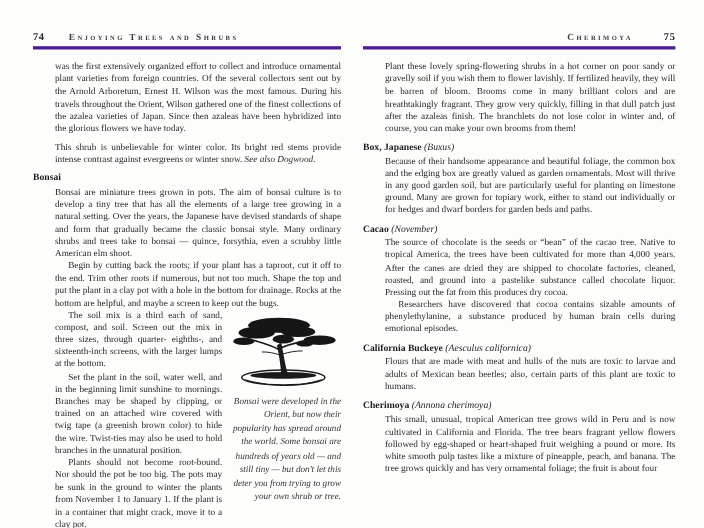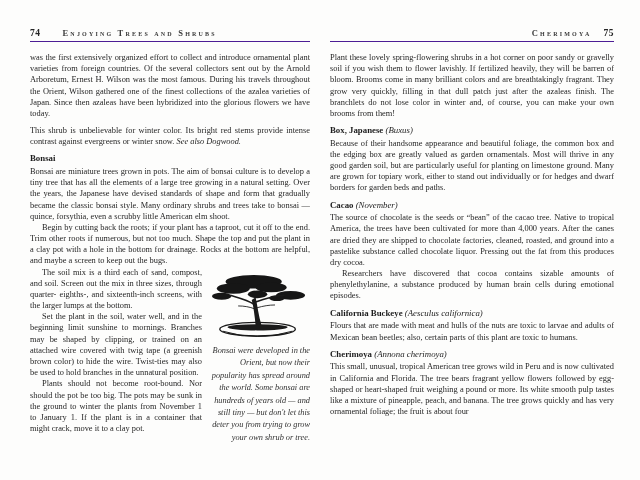--- a/index.html
+++ b/index.html
@@ -20,47 +20,47 @@
   .page {
     position: absolute;
     top: 28px;
   }
   .page-left  { left: 30px;  width: 280px; }
   .page-right { left: 330px; width: 284px; }
 
   .page-header {
     display: flex;
     align-items: baseline;
-    border-bottom: 1px solid #4c1d95;
+    border-bottom: 3px solid #4c1d95;
     padding-bottom: 3px;
     margin-bottom: 10px;
   }
   .page-header .pagenum {
     font-size: 9.5px;
     font-weight: 600;
     letter-spacing: 0.5px;
   }
   .page-header .running-head {
     font-size: 8.5px;
     font-variant: small-caps;
     letter-spacing: 2.2px;
     font-weight: 600;
     color: #3a3a3a;
   }
   .page-left  .running-head { margin-left: 22px; text-align: center; }
   .page-right .page-header  { justify-content: flex-end; }
-  .page-right .pagenum      { margin-left: 12px; }
+  .page-right .pagenum      { margin-left: 28px; }
 
   .body-col {
     font-size: 8.4px;
     line-height: 1.33;
     text-align: justify;
   }
   p { margin: 0; }
-  .intro, .entry-body { margin-left: 0; }
+  .intro, .entry-body { margin-left: 20px; }
   .para-indent { text-indent: 12px; }
   .entry { margin-top: 6px; }
   .entry-heading {
     font-weight: 700;
     font-size: 8.8px;
     color: #1d1d1d;
     margin-bottom: 1px;
   }
   .entry-heading .latin {
     font-weight: 400;

